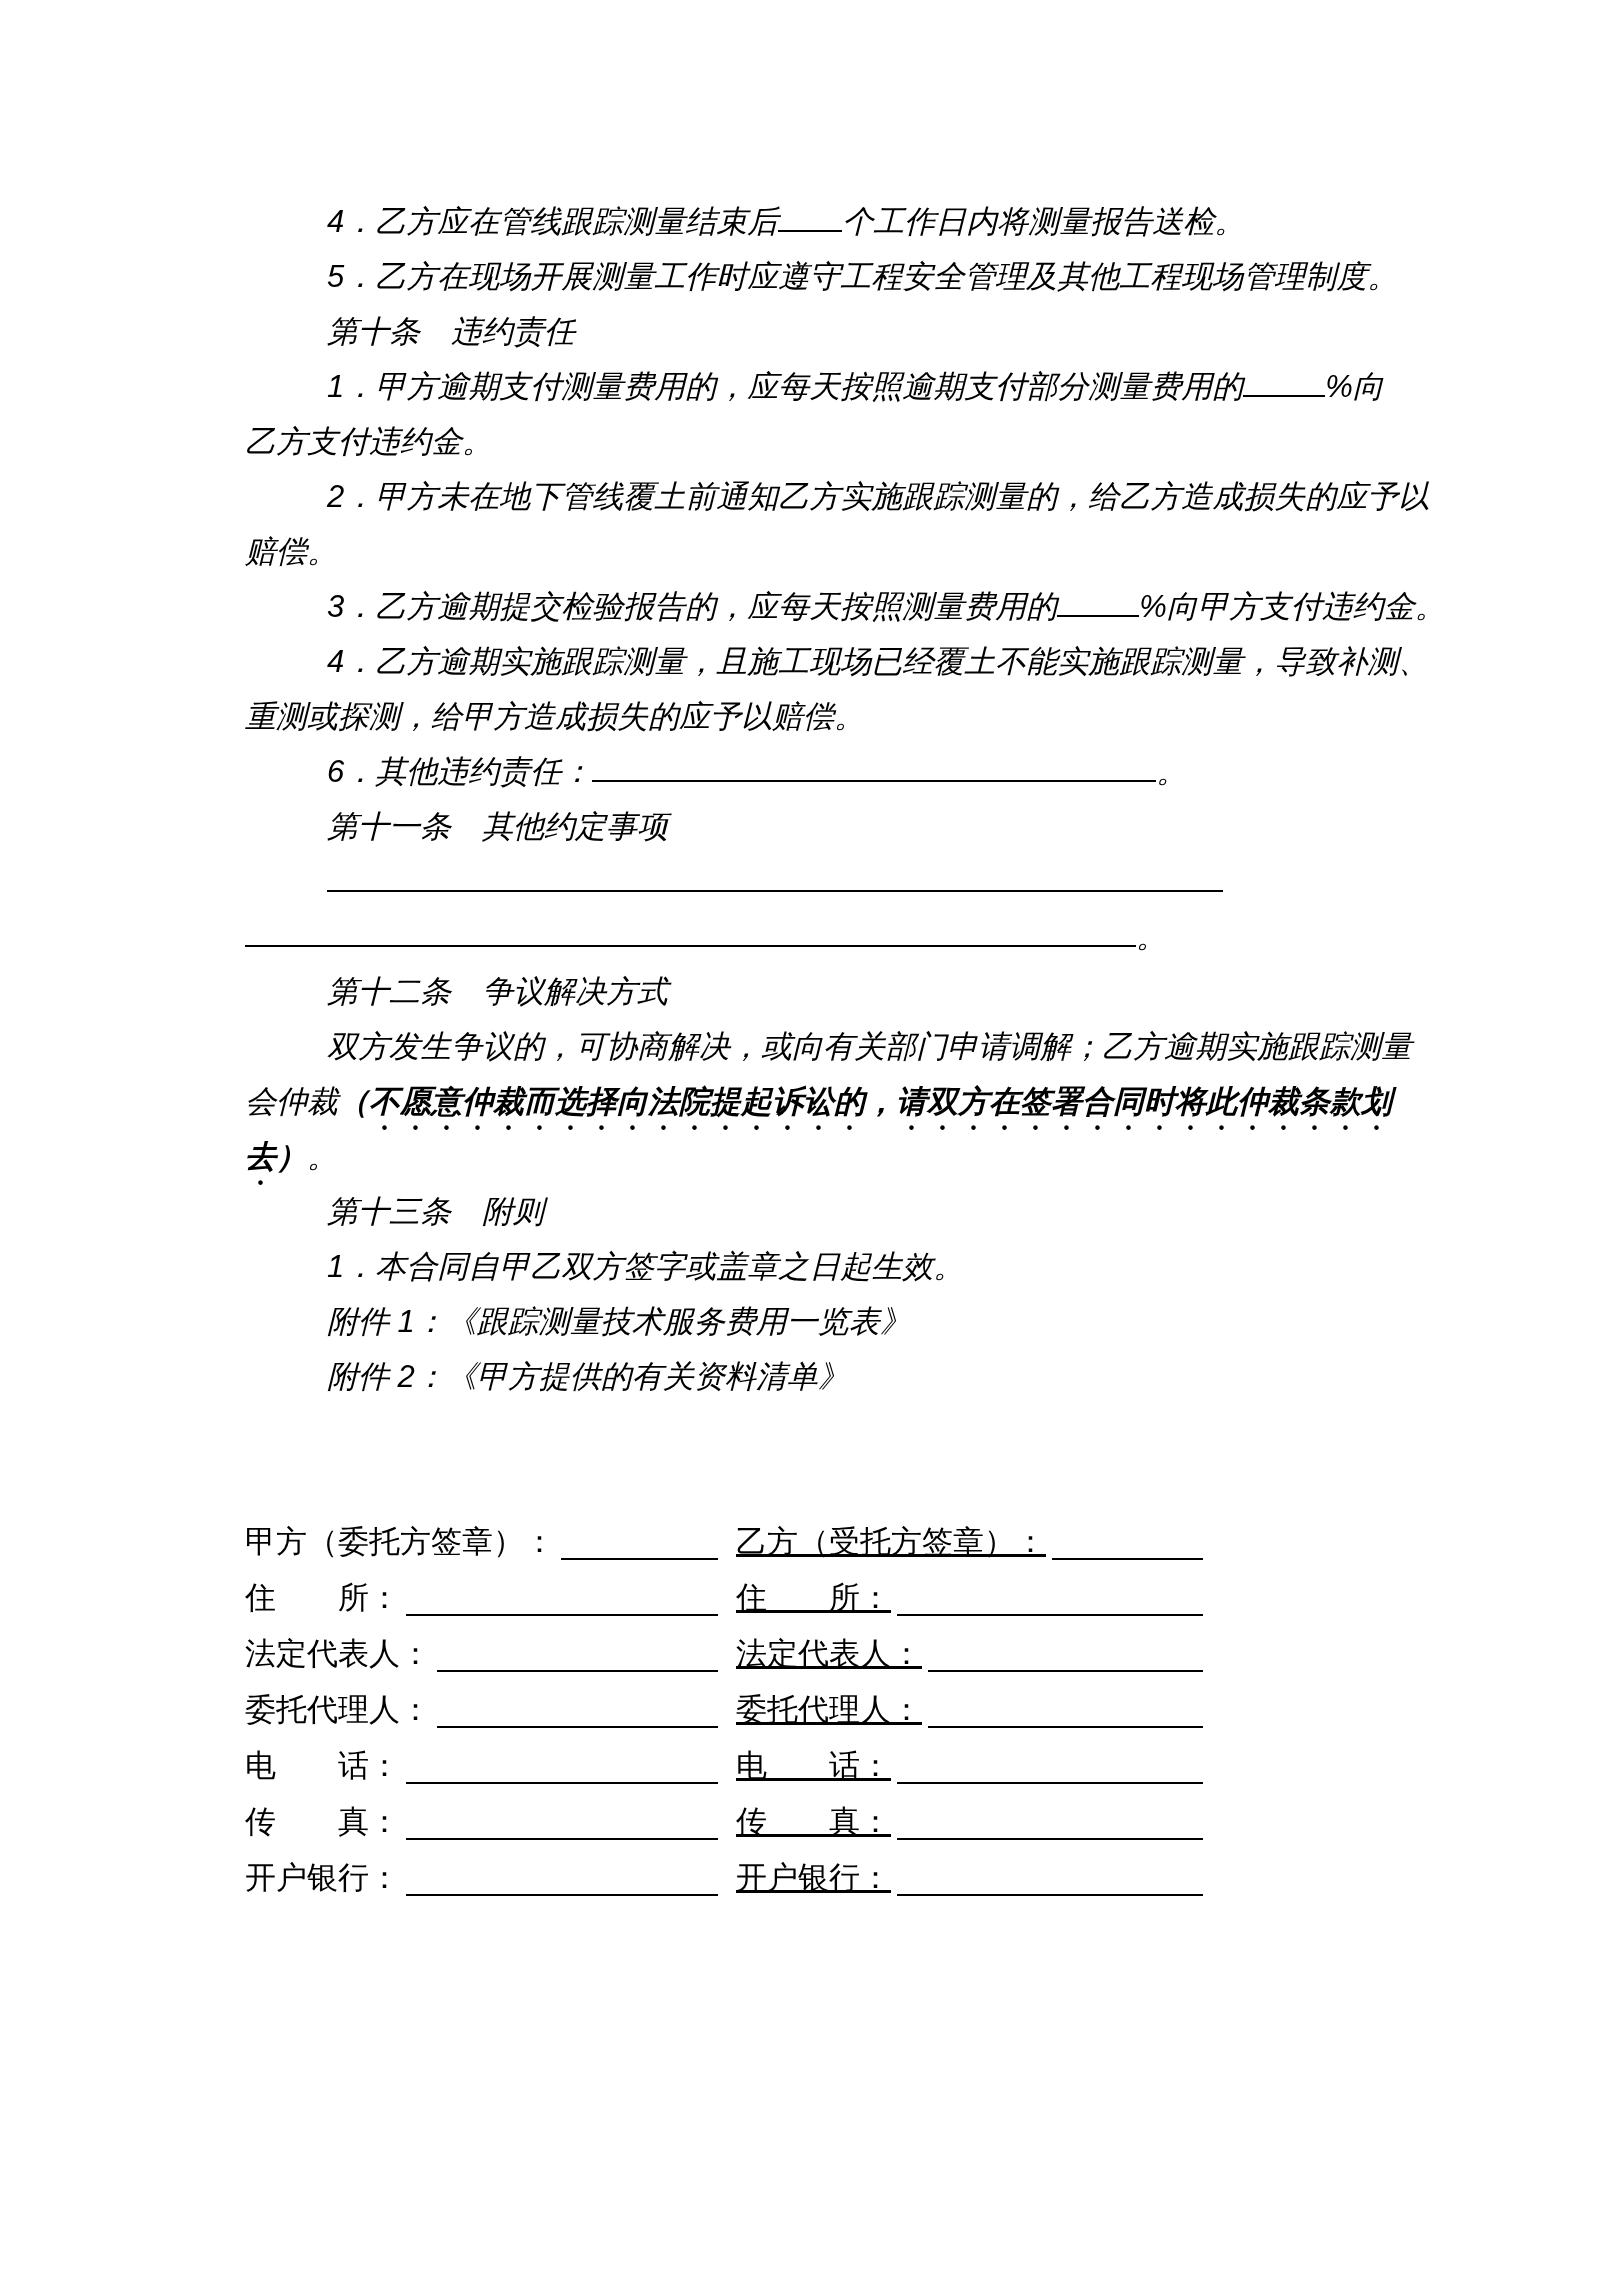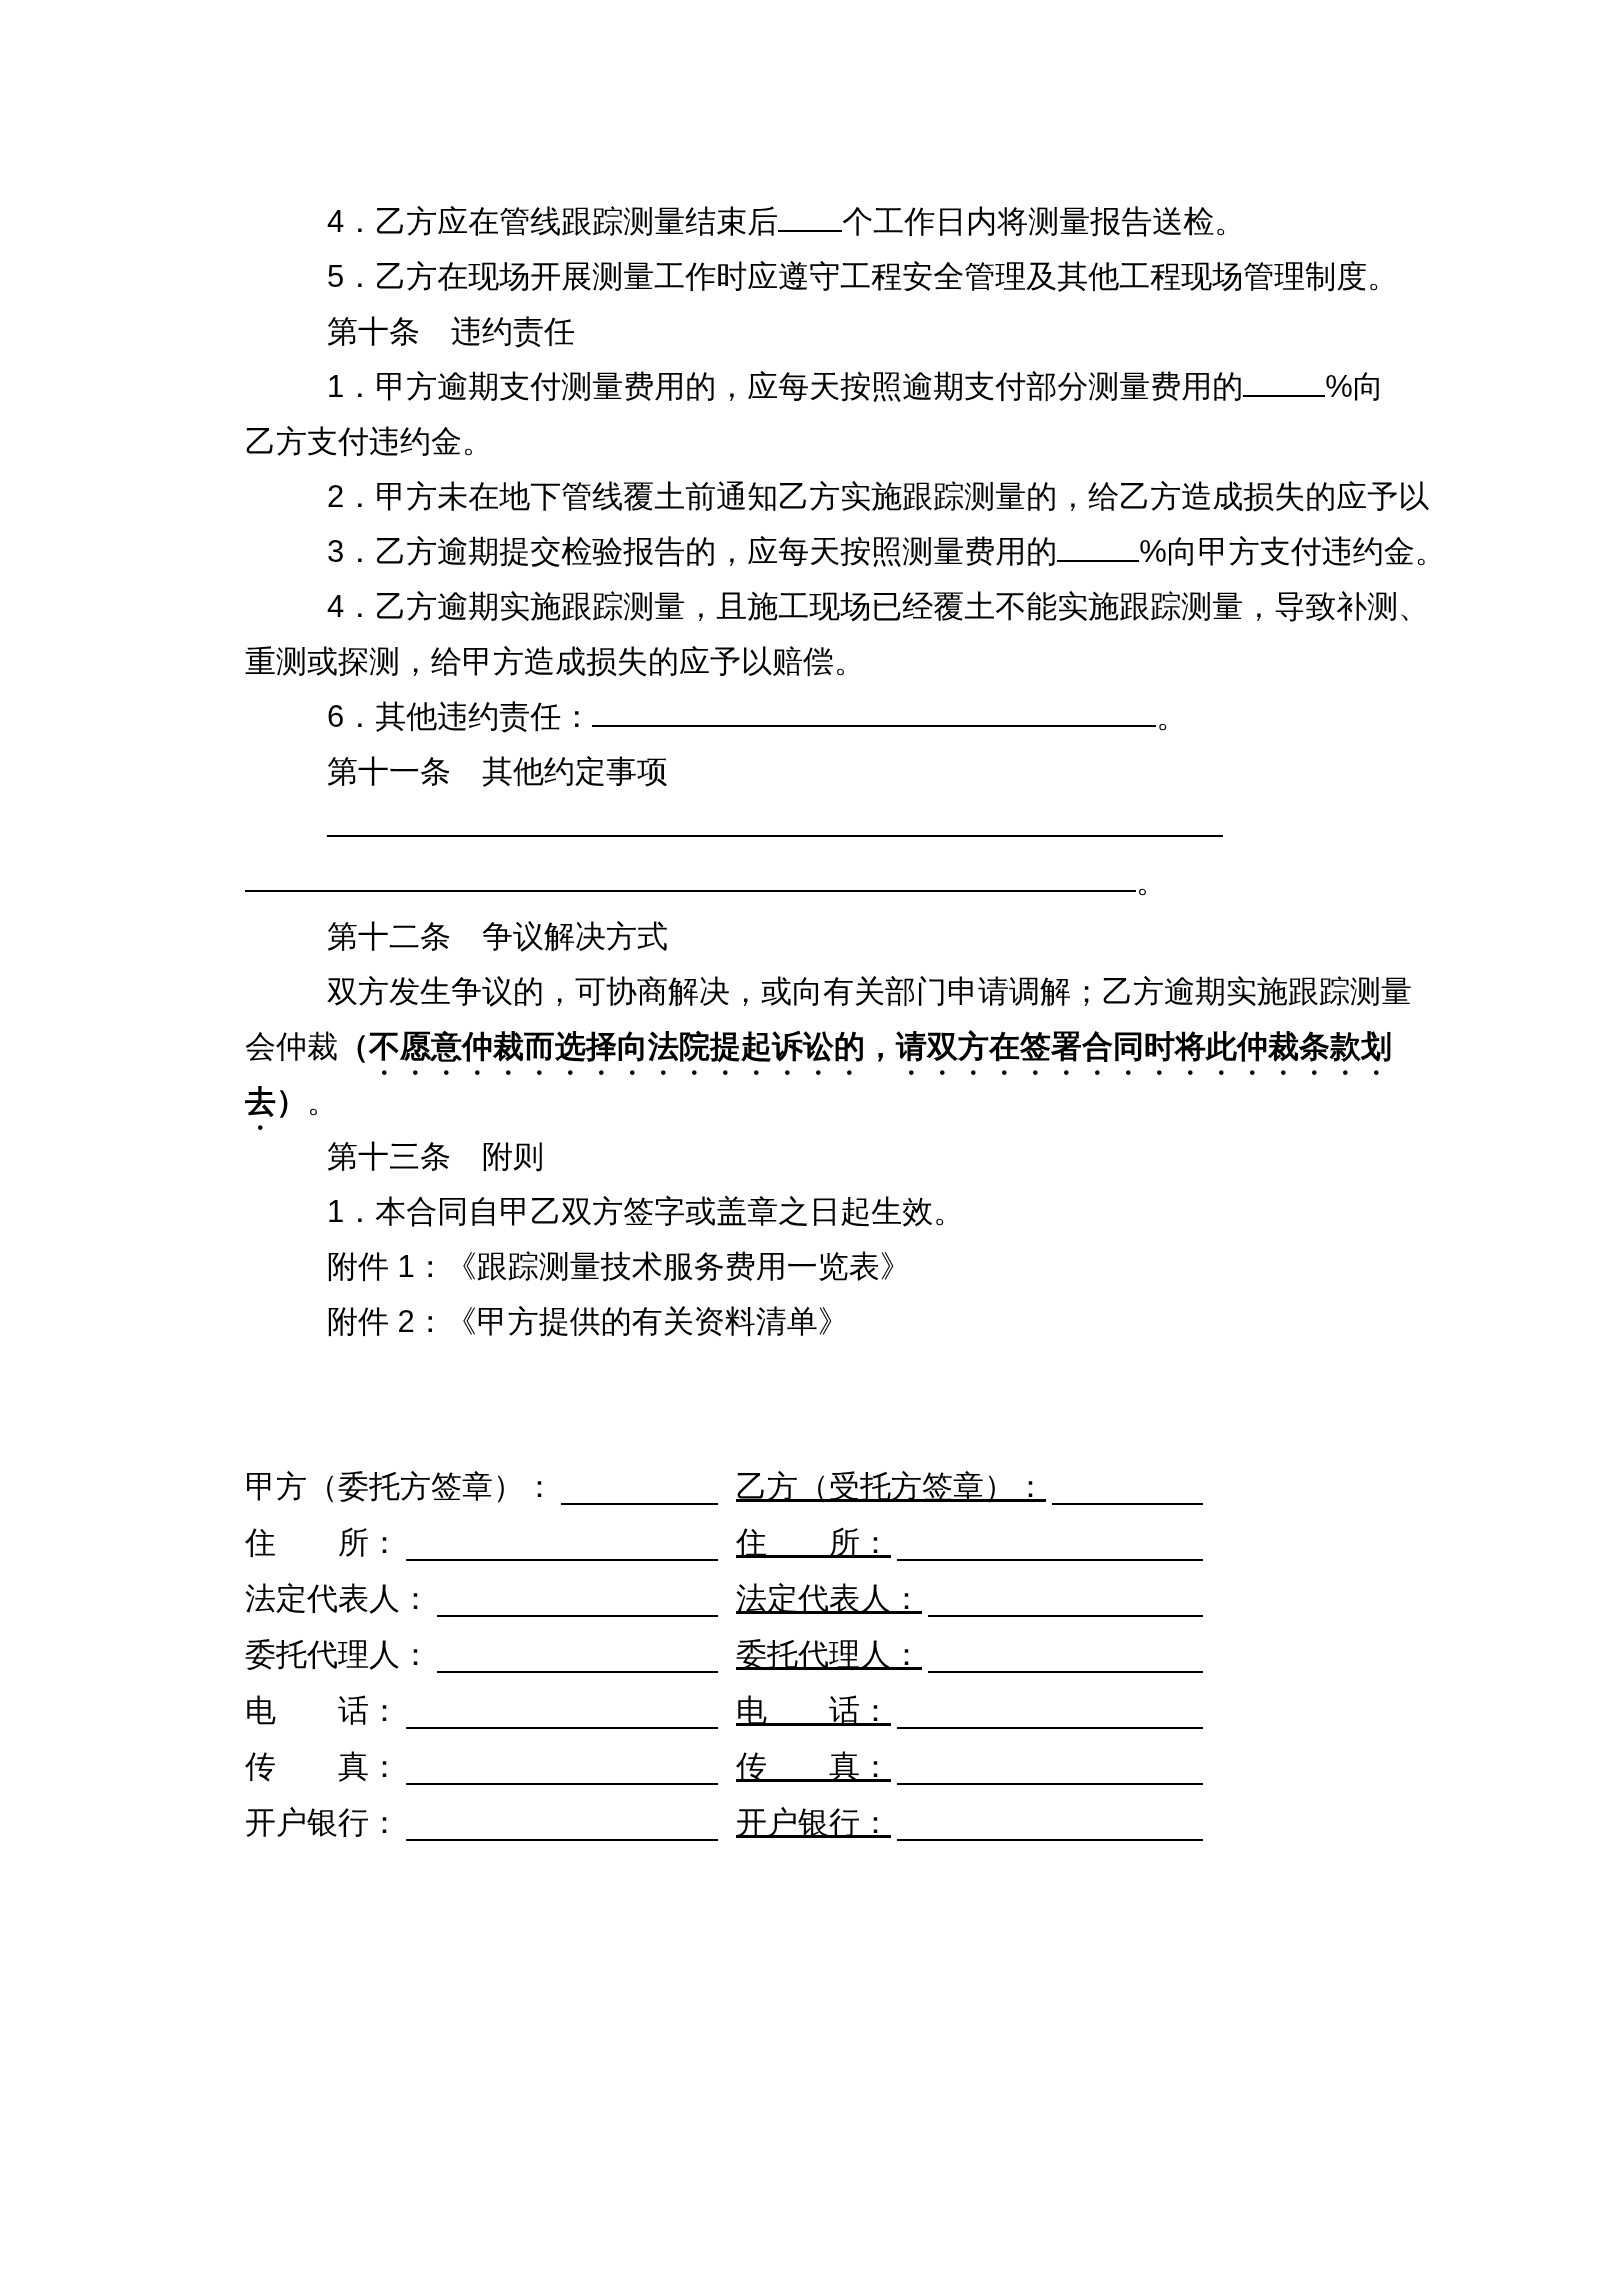--- a/index.html
+++ b/index.html
@@ -23,21 +23,21 @@
     top: 194px;
     width: 1147px;
   }
   .line {
     height: 55px;
     line-height: 55px;
     white-space: nowrap;
   }
   .line.indent { padding-left: 82px; }
   .line.spacer { height: 55px; }
-  .run { white-space: pre; }
+  .run { white-space: pre; font-style: italic; }
   .run.bold { font-weight: 700; }
   .run.em-dots {
     -webkit-text-emphasis: filled dot #000;
     -webkit-text-emphasis-position: under right;
     text-emphasis: filled dot #000;
     text-emphasis-position: under right;
   }
   .blank {
     display: inline-block;
     height: 36px;
@@ -69,20 +69,21 @@
 
 <div class="page">
   <div class="content">
     <div>
         <div class="line p indent"><span class="run">4．乙方应在管线跟踪测量结束后</span><span class="blank" style="width: 64px;"></span><span class="run">个工作日内将测量报告送检。</span></div>
         <div class="line p indent"><span class="run">5．乙方在现场开展测量工作时应遵守工程安全管理及其他工程现场管理制度。</span></div>
         <div class="line heading indent"><span class="run">第十条　违约责任</span></div>
         <div class="line p indent"><span class="run">1．甲方逾期支付测量费用的，应每天按照逾期支付部分测量费用的</span><span class="blank" style="width: 82px;"></span><span class="run">%向</span></div>
         <div class="line p"><span class="run">乙方支付违约金。</span></div>
         <div class="line p indent"><span class="run">2．甲方未在地下管线覆土前通知乙方实施跟踪测量的，给乙方造成损失的应予以</span></div>
+        <div class="line p"><span class="run">赔偿。</span></div>
         <div class="line p indent"><span class="run">3．乙方逾期提交检验报告的，应每天按照测量费用的</span><span class="blank" style="width: 82px;"></span><span class="run">%向甲方支付违约金。</span></div>
         <div class="line p indent"><span class="run">4．乙方逾期实施跟踪测量，且施工现场已经覆土不能实施跟踪测量，导致补测、</span></div>
         <div class="line p"><span class="run">重测或探测，给甲方造成损失的应予以赔偿。</span></div>
         <div class="line p indent"><span class="run">6．其他违约责任：</span><span class="blank" style="width: 564px;"></span><span class="run">。</span></div>
         <div class="line heading indent"><span class="run">第十一条　其他约定事项</span></div>
         <div class="line p indent"><span class="blank" style="width: 896px;"></span></div>
         <div class="line p"><span class="blank" style="width: 891px;"></span><span class="run">。</span></div>
         <div class="line heading indent"><span class="run">第十二条　争议解决方式</span></div>
         <div class="line p indent"><span class="run">双方发生争议的，可协商解决，或向有关部门申请调解；乙方逾期实施跟踪测量</span></div>
         <div class="line p"><span class="run">会仲裁</span><span class="run bold em-dots">（不愿意仲裁而选择向法院提起诉讼的，请双方在签署合同时将此仲裁条款划</span></div>

